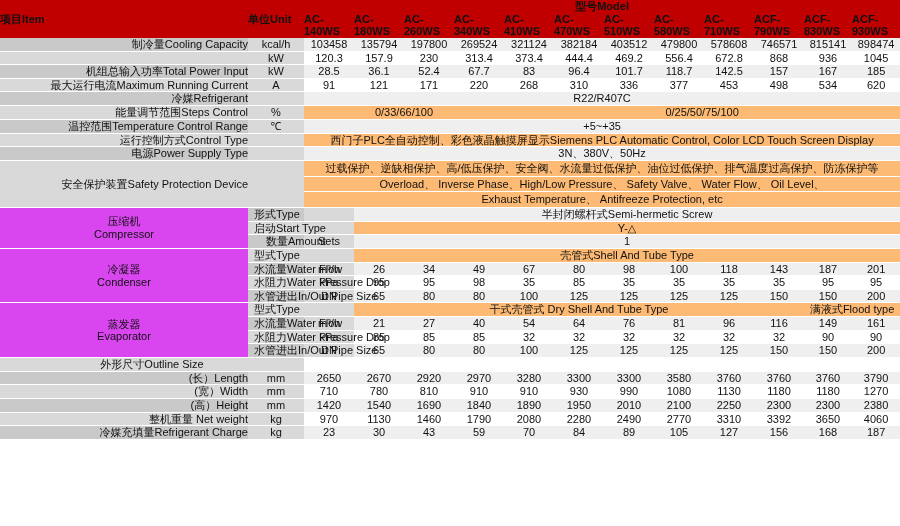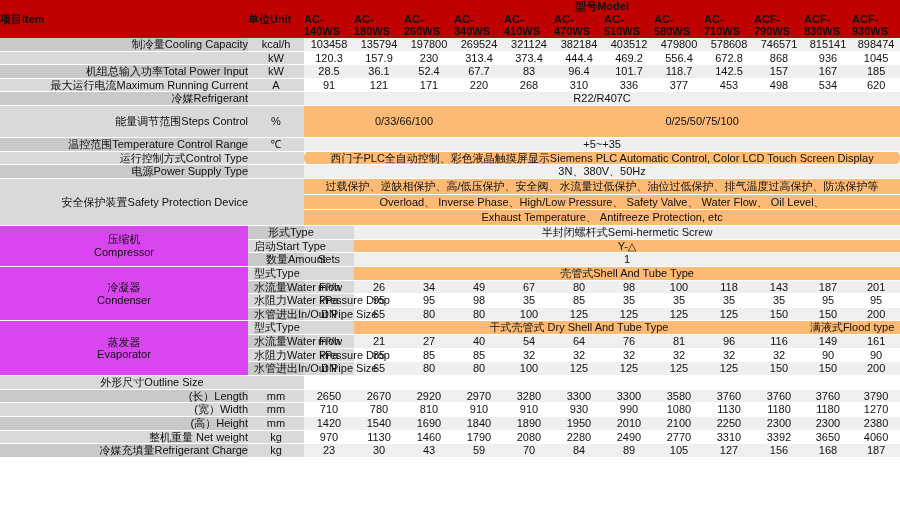--- a/index.html
+++ b/index.html
@@ -11,23 +11,23 @@
   .hdr-item{font-size:13px;}
   .lbl{background:#d9d9d9;text-align:right;padding-right:4px;font-size:11.5px;white-space:nowrap;}
   .lbl-grey{background:#c9c9c9;}
   .unit{background:#d9d9d9;text-align:center;font-size:11px;}
   .val{background:#fff;text-align:center;font-size:11px;}
   .val-grey{background:#efefef;text-align:center;font-size:11px;}
   .merged{background:#fdba74;text-align:center;}
   .merged-grey{background:#efefef;text-align:center;}
   .twoline{display:block;}
   .rowline td{border-bottom:1px solid #fff;}
-  .tall{height:32px;}
+  .tall{height:14px;}
   .grp{background:#d946ef;text-align:center;vertical-align:middle;font-size:11.5px;}
-  .nowrap{white-space:nowrap;border-radius:6px;}
+  .nowrap{white-space:nowrap;}
 </style>
 </head>
 <body>
 
 <table class="spec">
   <colgroup>
     <col style="width:248px">
     <col style="width:56px">
     <col style="width:50px">
       <col style="width:50px">
@@ -197,21 +197,21 @@
   </tr>
   <tr class="rowline">
     <td class="merged" colspan="12" style="padding:1px 2px;">Exhaust Temperature、 Antifreeze Protection, etc</td>
   </tr>
 
   <tr class="rowline">
     <td class="grp lbl-grey" rowspan="3" style="width:110px;">
       <div>压缩机</div>
       <div>Compressor</div>
     </td>
-    <td class="lbl lbl-grey" style="text-align:left;padding-left:20px;width:138px;">形式Type</td>
+    <td class="lbl lbl-grey" style="text-align:left;padding-left:6px;width:138px;">形式Type</td>
     <td class="unit lbl-grey"></td>
     <td class="merged-grey" colspan="12">半封闭螺杆式Semi-hermetic Screw</td>
   </tr>
   <tr class="rowline">
     <td class="lbl" style="text-align:left;padding-left:6px;">启动Start Type</td>
     <td class="unit"></td>
     <td class="merged" colspan="12">Y-△</td>
   </tr>
   <tr class="rowline">
     <td class="lbl lbl-grey" style="text-align:left;padding-left:18px;">数量Amount</td>

